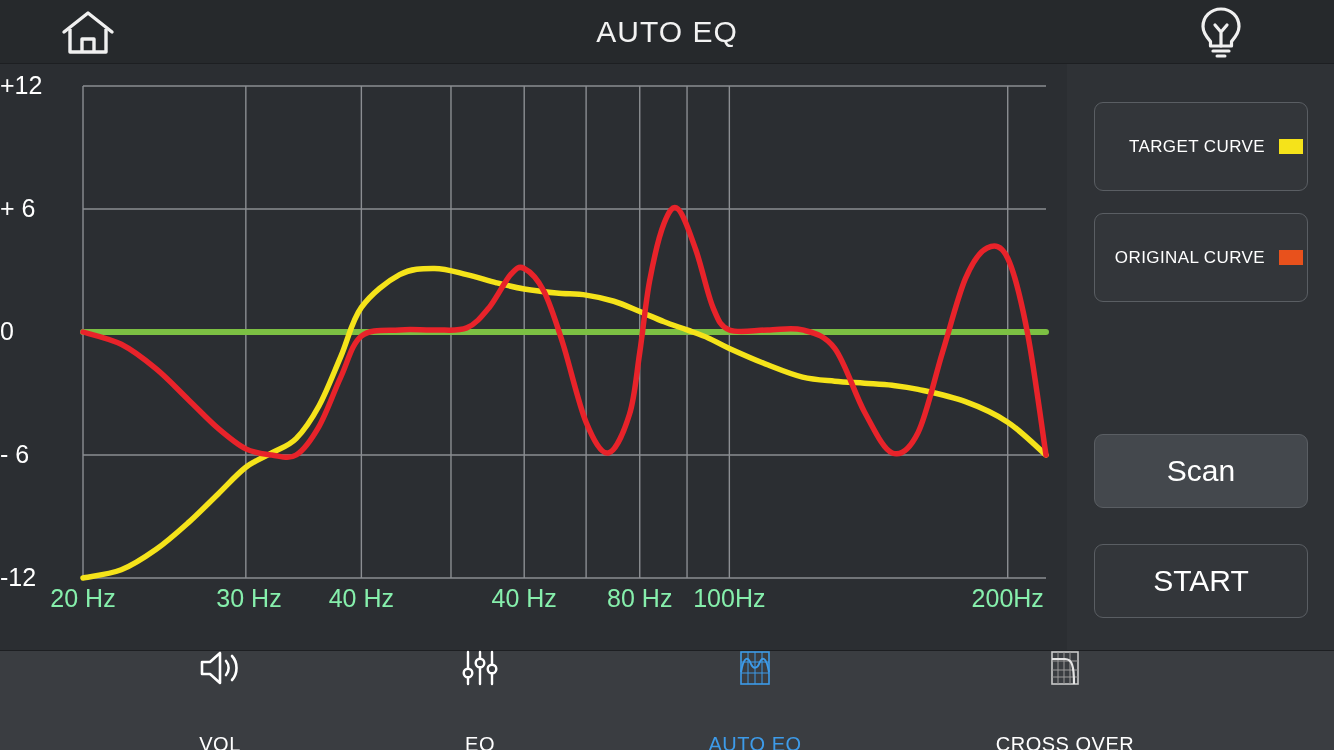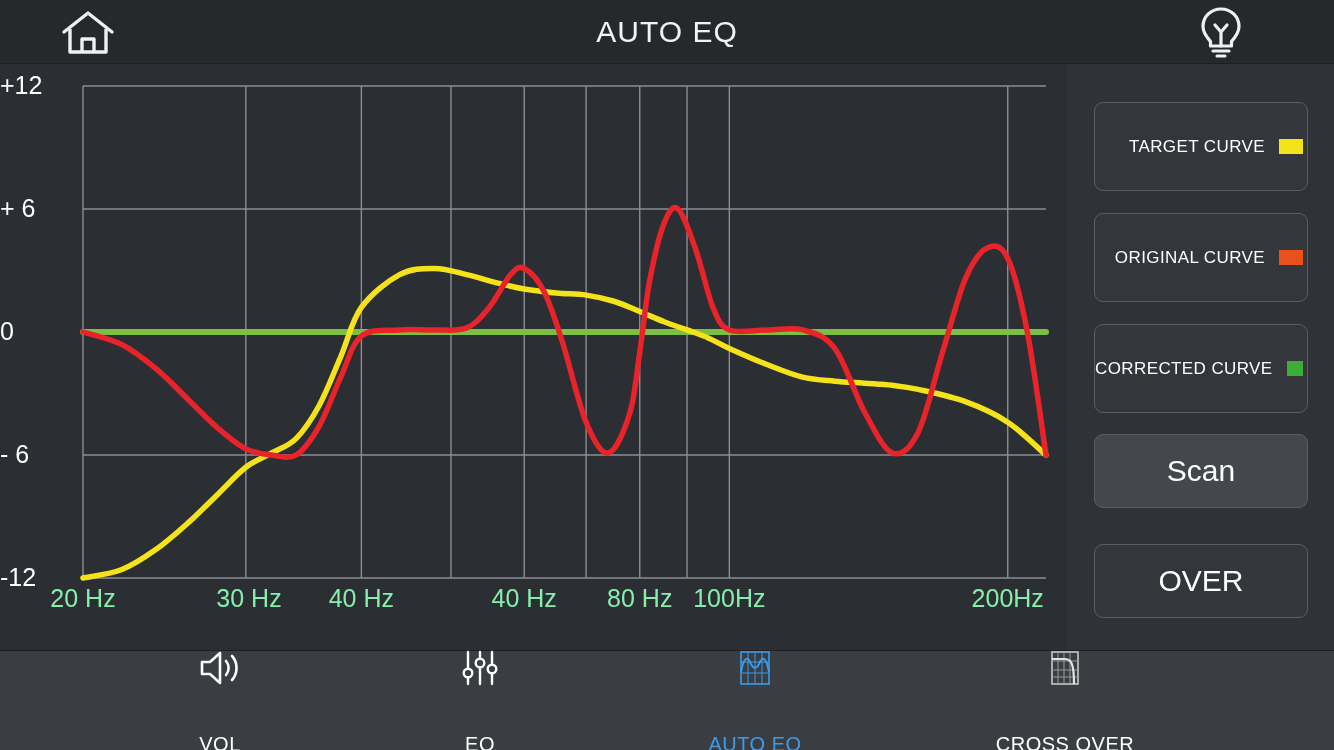--- a/index.html
+++ b/index.html
@@ -157,27 +157,23 @@
     <div class="legend-btn" style="top:38px">
       <span class="lbl">TARGET CURVE</span>
       <span class="swatch" id="sw0" style="background: rgb(245, 227, 26);"></span>
     </div>
 
     <div class="legend-btn" style="top:149px">
       <span class="lbl">ORIGINAL CURVE</span>
       <span class="swatch" id="sw1" style="background: rgb(232, 81, 28);"></span>
     </div>
 
-    <div class="legend-btn" style="top:260px">
-      <span class="lbl">CORRECTED CURVE</span>
-      <span class="swatch" id="sw2" style="background: rgb(60, 173, 54);"></span>
-    </div>
 
     <div class="action-btn scan" style="top:370px">Scan</div>
-    <div class="action-btn start" style="top:480px">OVER</div>
+    <div class="action-btn start" style="top:480px">START</div>
   </div>
 
   <div class="bottomnav">
 
     <div class="nav-item" style="left:120px">
       <div class="nav-icon">
         <svg width="48" height="44" viewBox="0 0 48 44">
           <path d="M6 16 L14 16 L24 7 L24 37 L14 28 L6 28 Z" fill="none" stroke="#ffffff" stroke-width="2.6" stroke-linejoin="round"></path>
           <path d="M30 15 C33.5 19 33.5 25 30 29" fill="none" stroke="#ffffff" stroke-width="2.6" stroke-linecap="round"></path>
           <path d="M36 10 C42 16.5 42 27.5 36 34" fill="none" stroke="#ffffff" stroke-width="2.6" stroke-linecap="round"></path>

